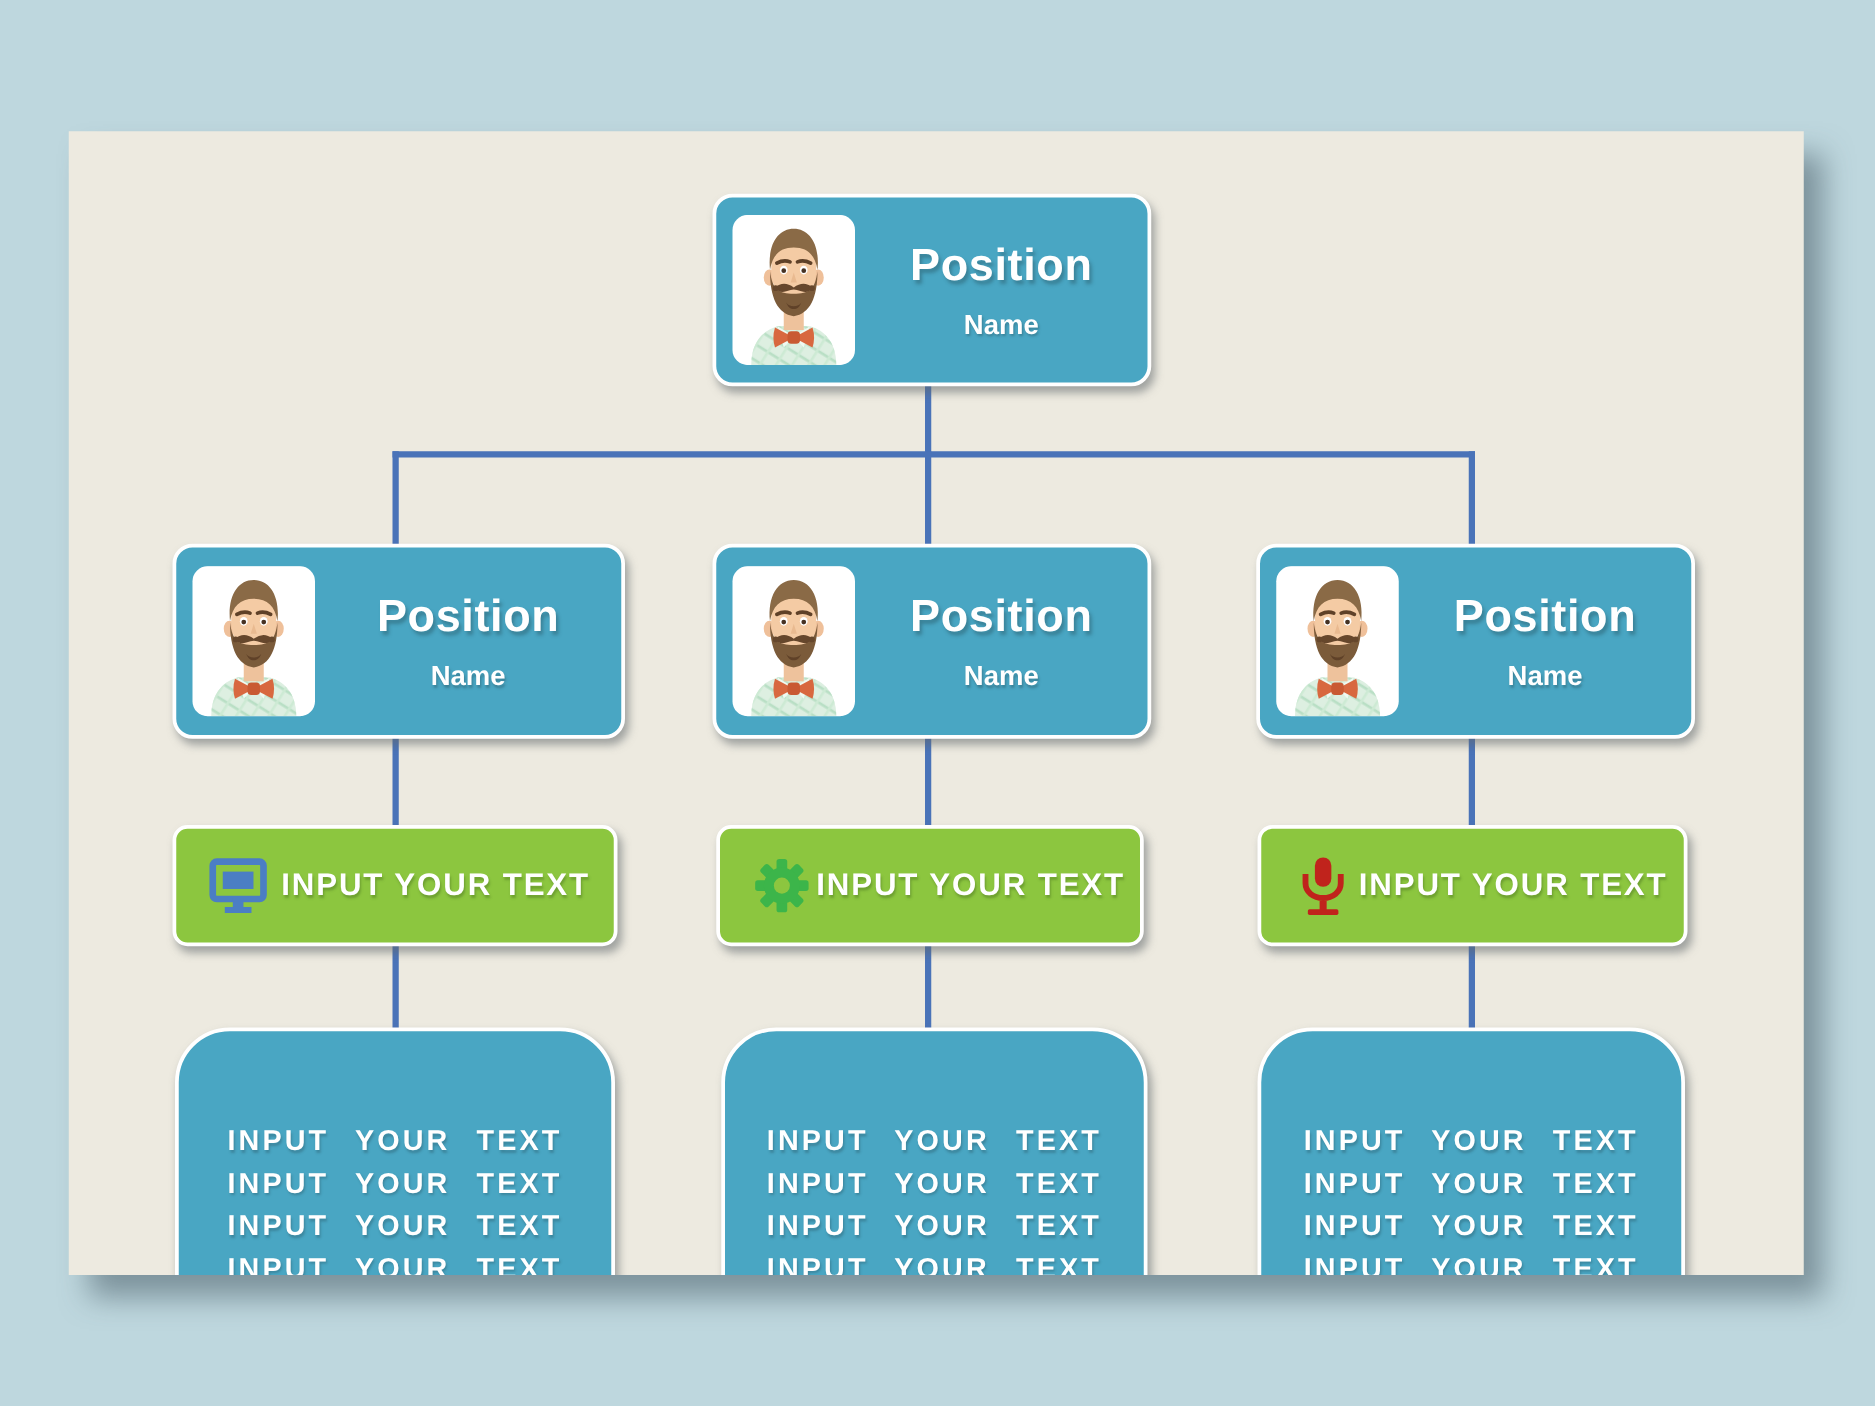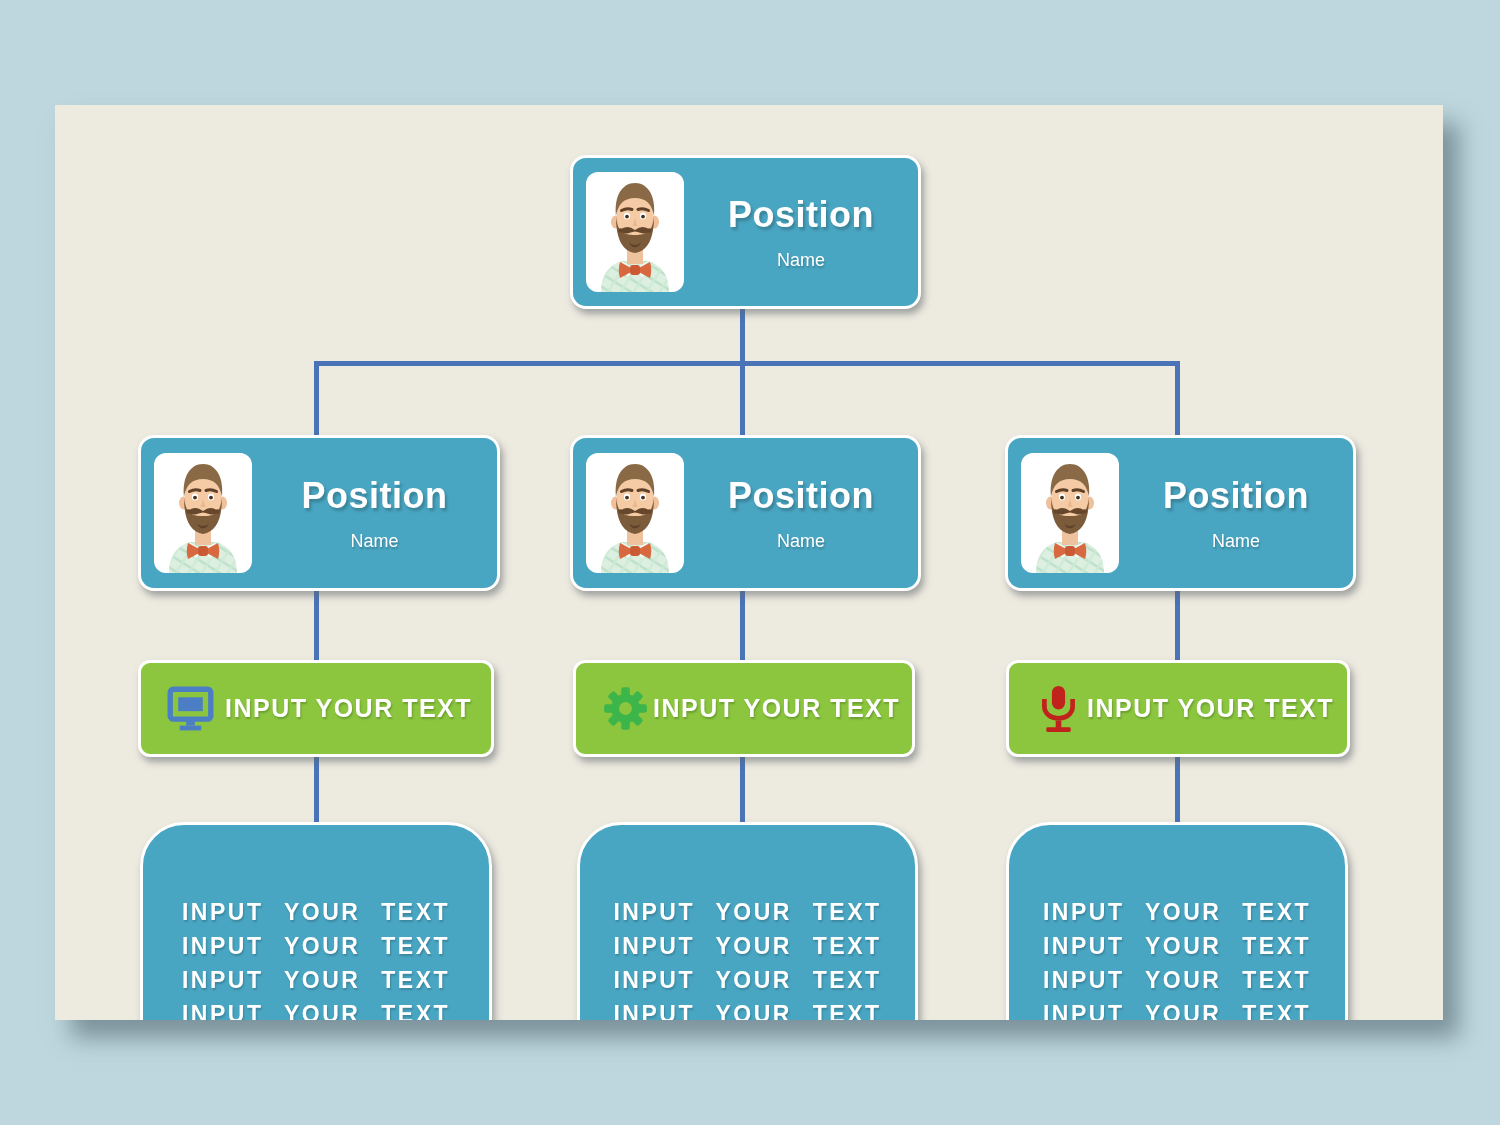--- a/index.html
+++ b/index.html
@@ -28,21 +28,21 @@
     width:98px;height:120px;background:#ffffff;border-radius:12px;
     margin-left:13px;flex:none;overflow:hidden;
   }
   .avsvg{width:100%;height:100%;display:block;}
   .cardtext{
     flex:1;display:flex;flex-direction:column;align-items:center;
     justify-content:space-between;gap:14px;color:#ffffff;
   }
   .pos{font-size:36px;font-weight:bold;letter-spacing:.5px;
        text-shadow:2px 3px 3px rgba(30,60,70,.35);}
-  .nm{font-size:18px;font-weight:normal;
+  .nm{font-size:22px;font-weight:bold;
       text-shadow:1px 2px 2px rgba(30,60,70,.35);}
 
   .tag{
     position:absolute;top:555px;height:97px;
     background:#8cc63f;border:3px solid #ffffff;border-radius:12px;
     box-shadow:3px 5px 7px rgba(96,104,108,.55);
     display:flex;align-items:center;padding-left:26px;box-sizing:border-box;
   }
   .tagicon{width:47px;height:47px;flex:none;}
   .taglabel{

